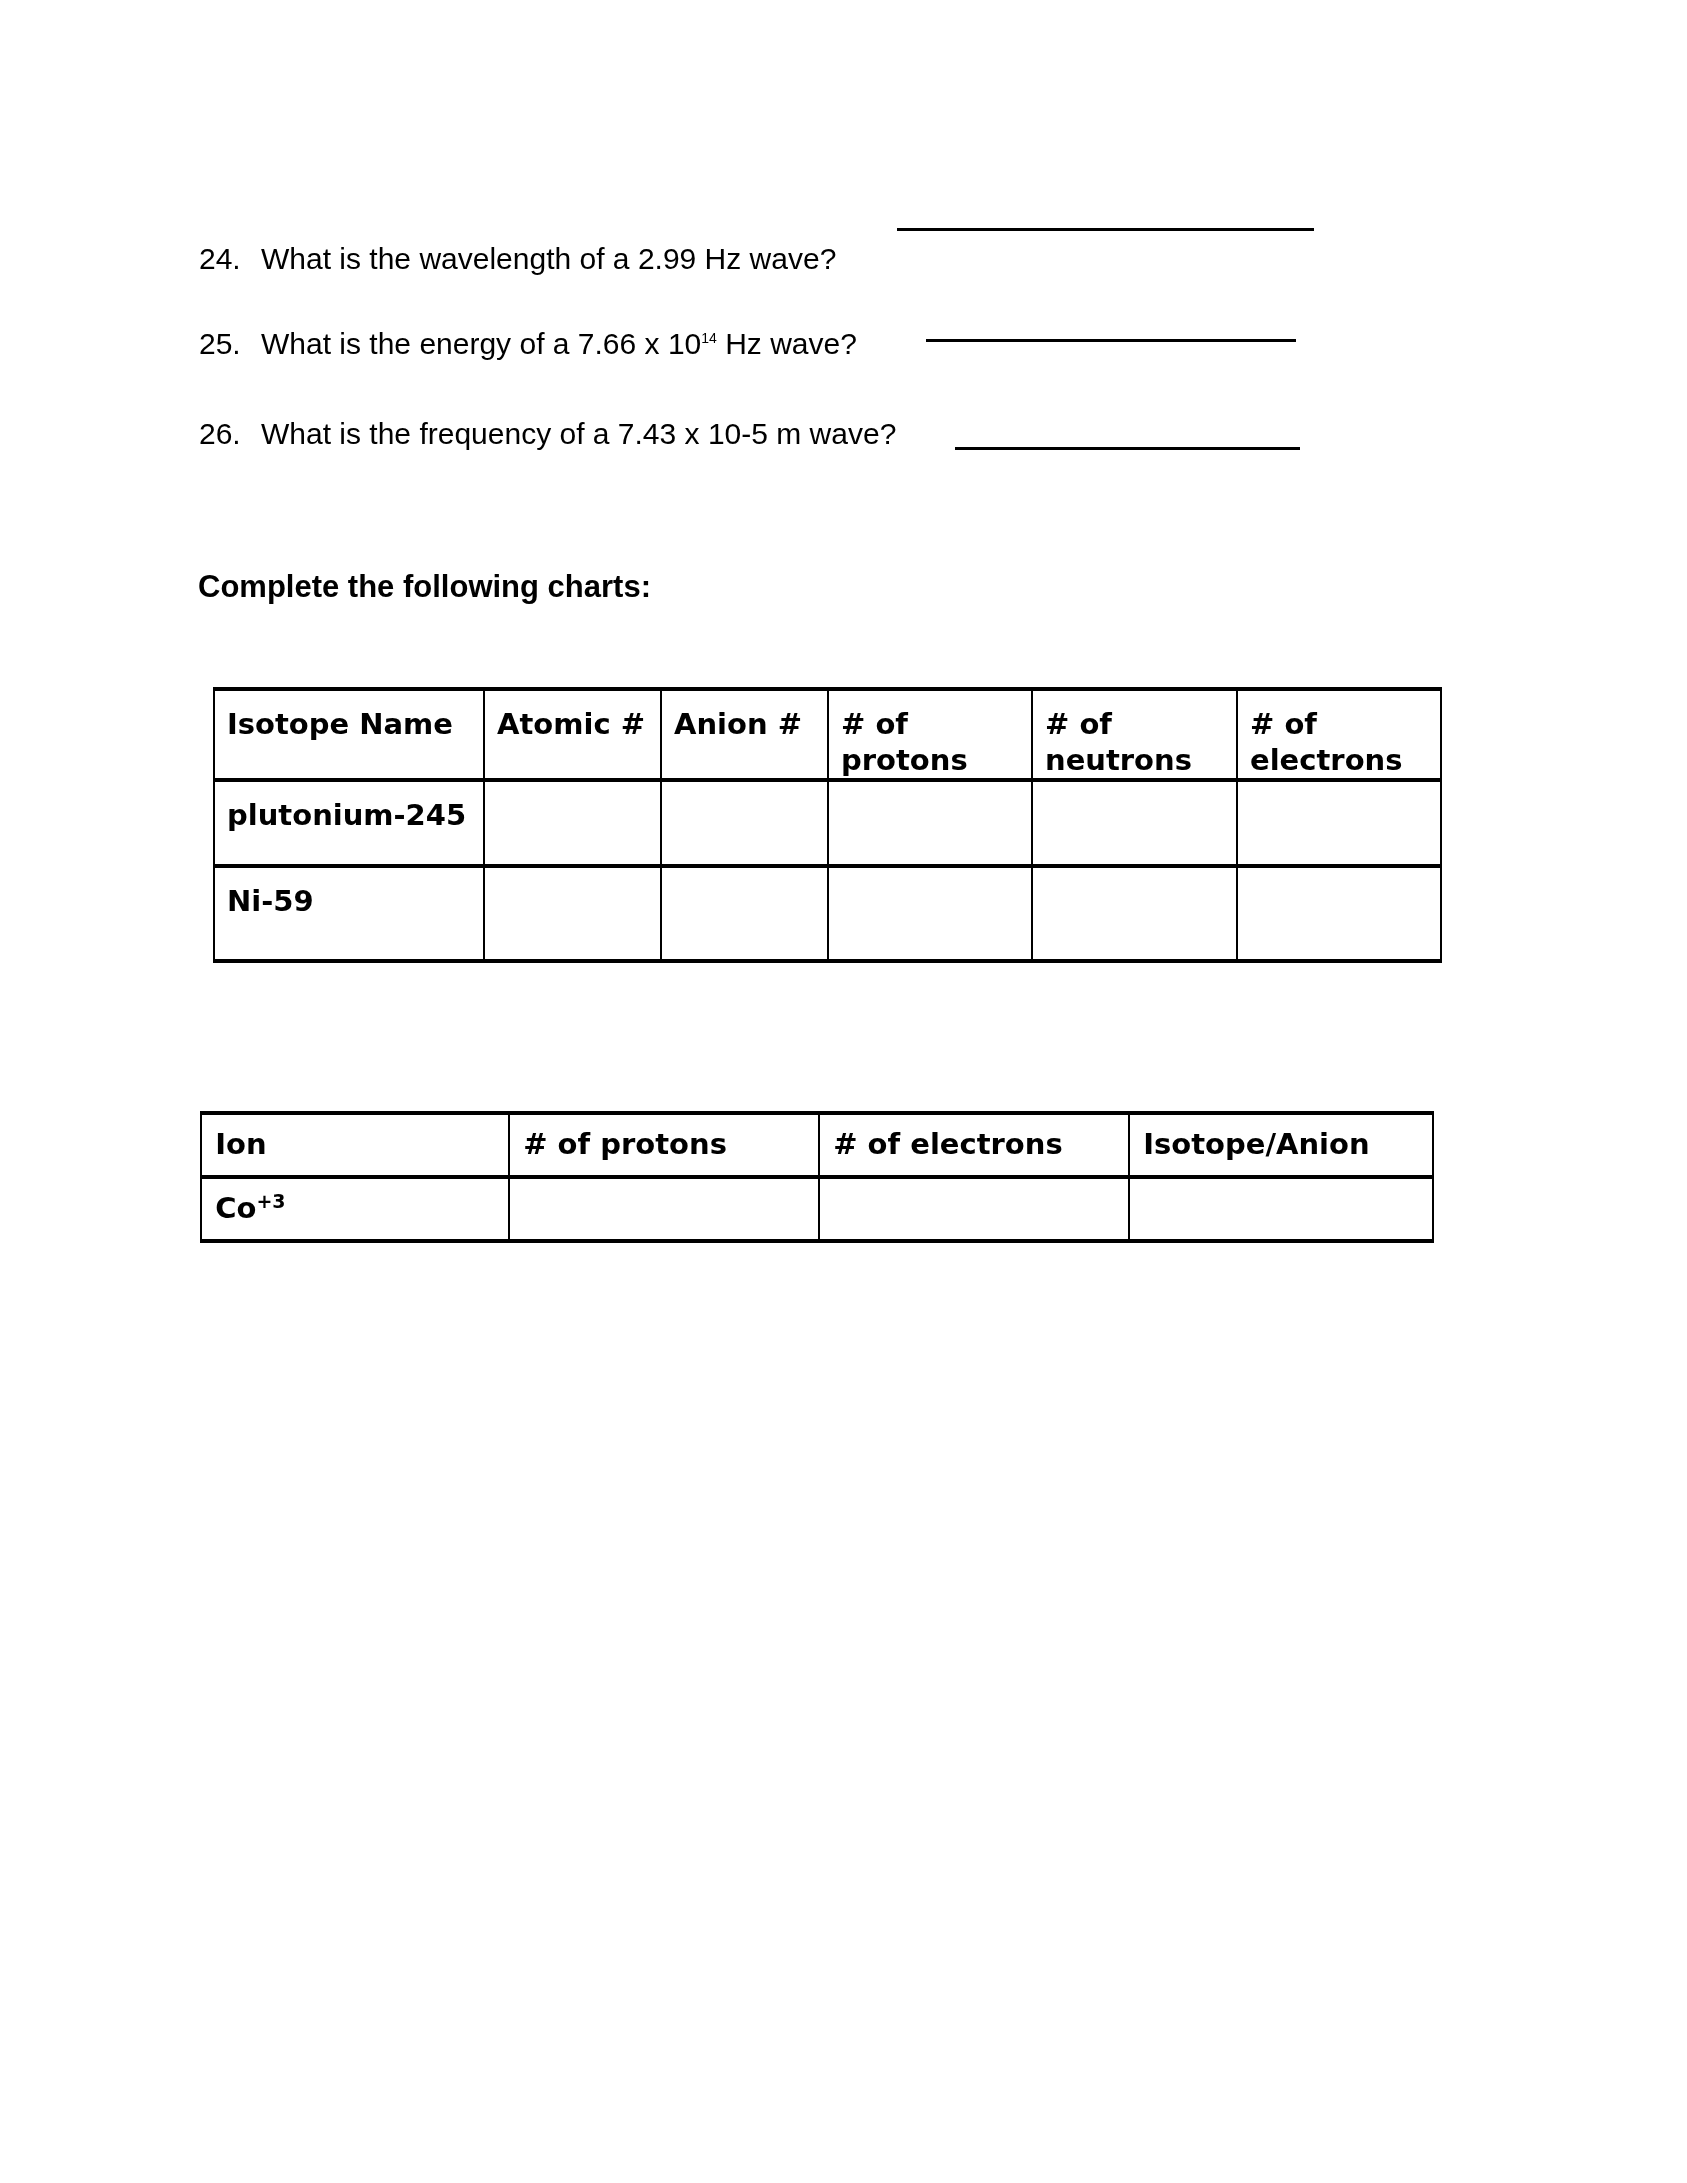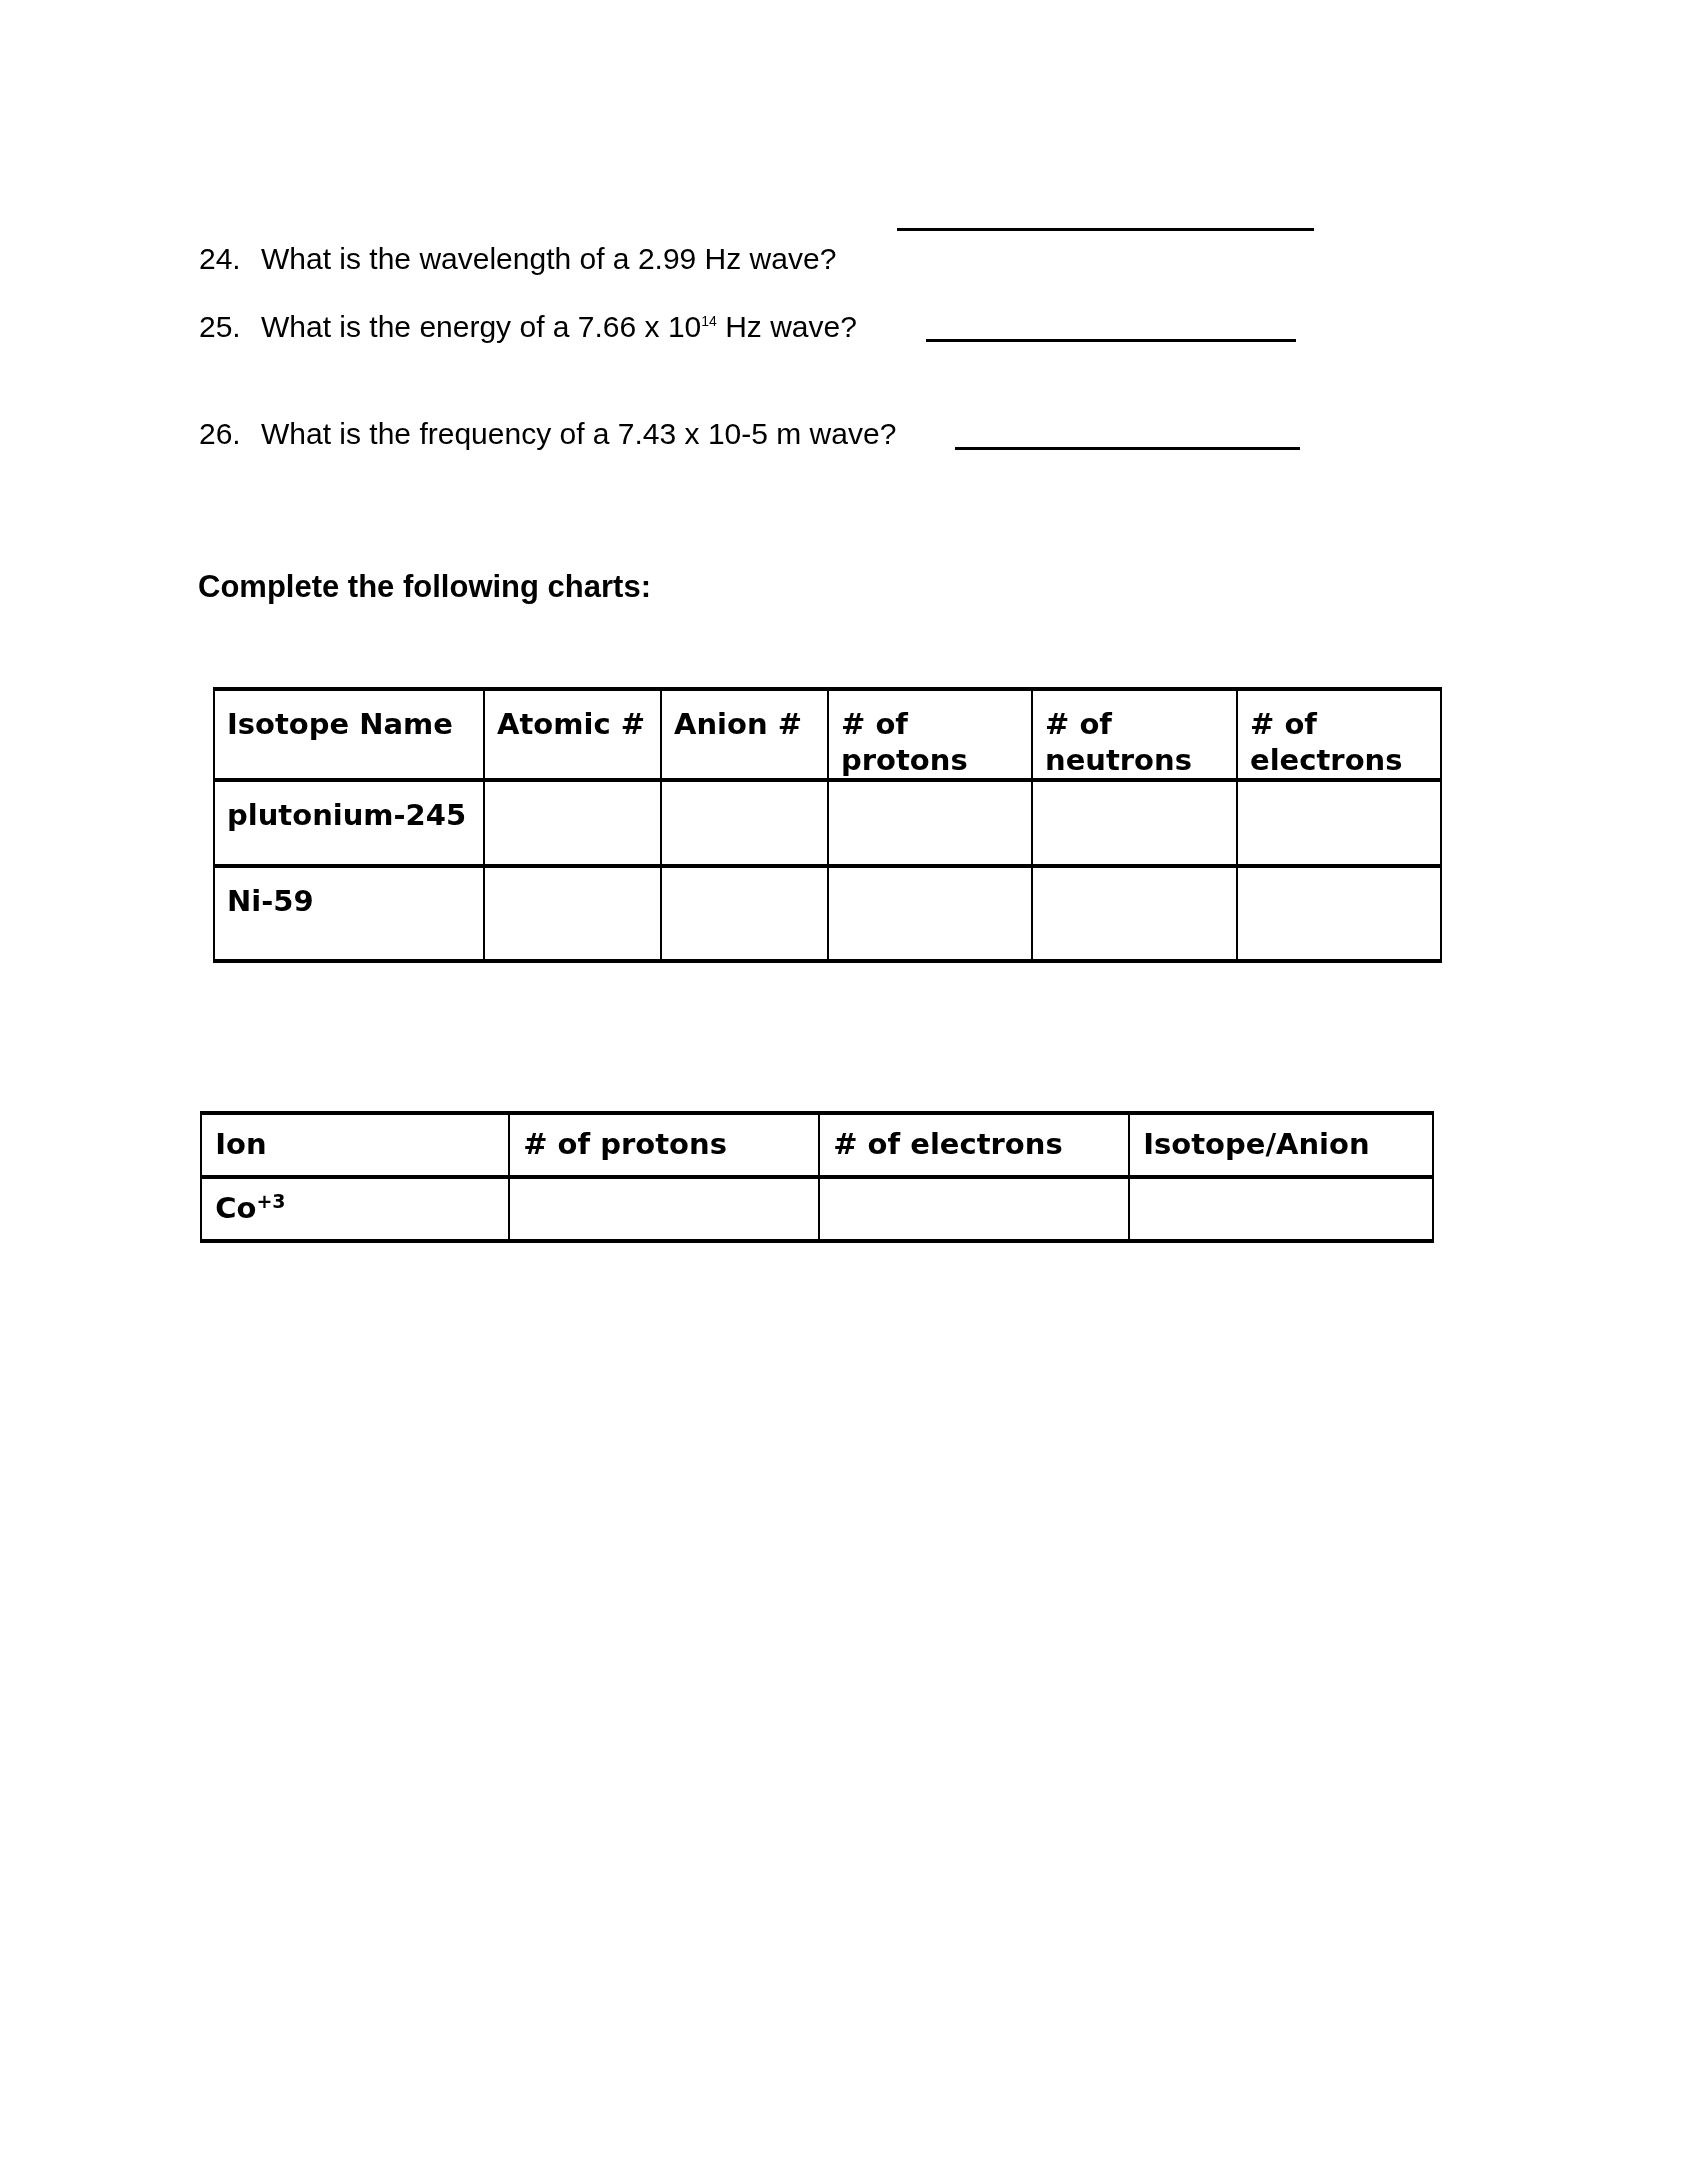--- a/index.html
+++ b/index.html
@@ -85,21 +85,21 @@
 </head>
 <body>
 
 <div id="page">
 
   <div class="question" style="left:199px; top:200px;margin-top:44px;">
     <span class="qnum">24.</span><span class="qtext"><span>What is the wavelength of a 2.99 Hz wave?</span><sup></sup><span></span></span>
   </div>
   <div class="uline" style="left:897px; top:228px; width:417px;"></div>
 
-  <div class="question" style="left:199px; top:312px;">
+  <div class="question" style="left:199px; top:329px;">
     <span class="qnum">25.</span><span class="qtext"><span>What is the energy of a 7.66 x 10</span><sup>14</sup><span> Hz wave?</span></span>
   </div>
   <div class="uline" style="left:926px; top:339px; width:370px;"></div>
 
   <div class="question" style="left:199px; top:419px;">
     <span class="qnum">26.</span><span class="qtext"><span>What is the frequency of a 7.43 x 10-5 m wave?</span><sup></sup><span></span></span>
   </div>
   <div class="uline" style="left:955px; top:447px; width:345px;"></div>
 
   <div class="heading" style="left:198px; top:571px;text-align:center;">Complete the following charts:</div>

